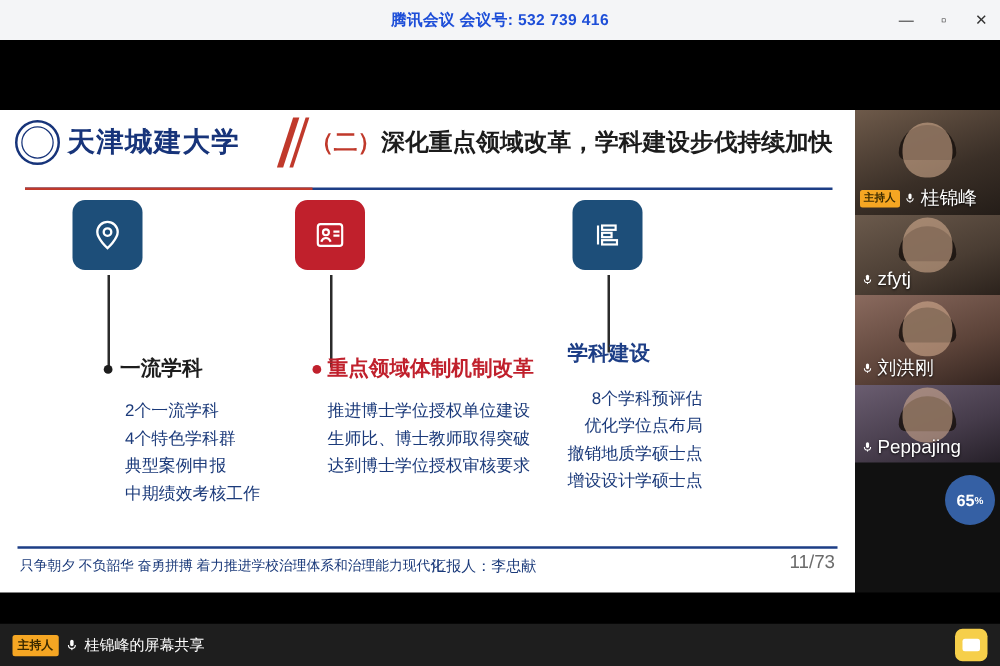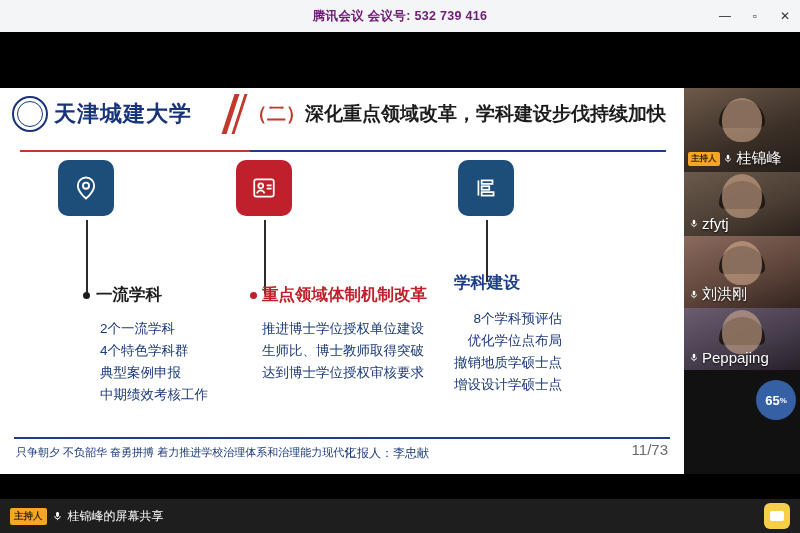--- a/index.html
+++ b/index.html
@@ -10,21 +10,21 @@
     overflow:hidden;
   }
   .app{position:relative;width:800px;height:533px;background:#000;}
 
   
   .titlebar{
     position:absolute;left:0;top:0;width:800px;height:32px;
     background:#f4f5f7;display:flex;align-items:center;justify-content:center;
   }
   .titlebar .title{
-    font-size:12.5px;color:#701a75;font-weight:bold;letter-spacing:.3px;
+    font-size:12.5px;color:#1d4ed8;font-weight:bold;letter-spacing:.3px;
   }
   .winbtns{position:absolute;right:0;top:0;height:32px;display:flex;align-items:center;}
   .winbtn{
     width:30px;height:32px;display:flex;align-items:center;justify-content:center;
     color:#333;font-size:12px;line-height:1;
   }
 
   
   .stage{position:absolute;left:0;top:32px;width:800px;height:467px;background:#000;}
 

